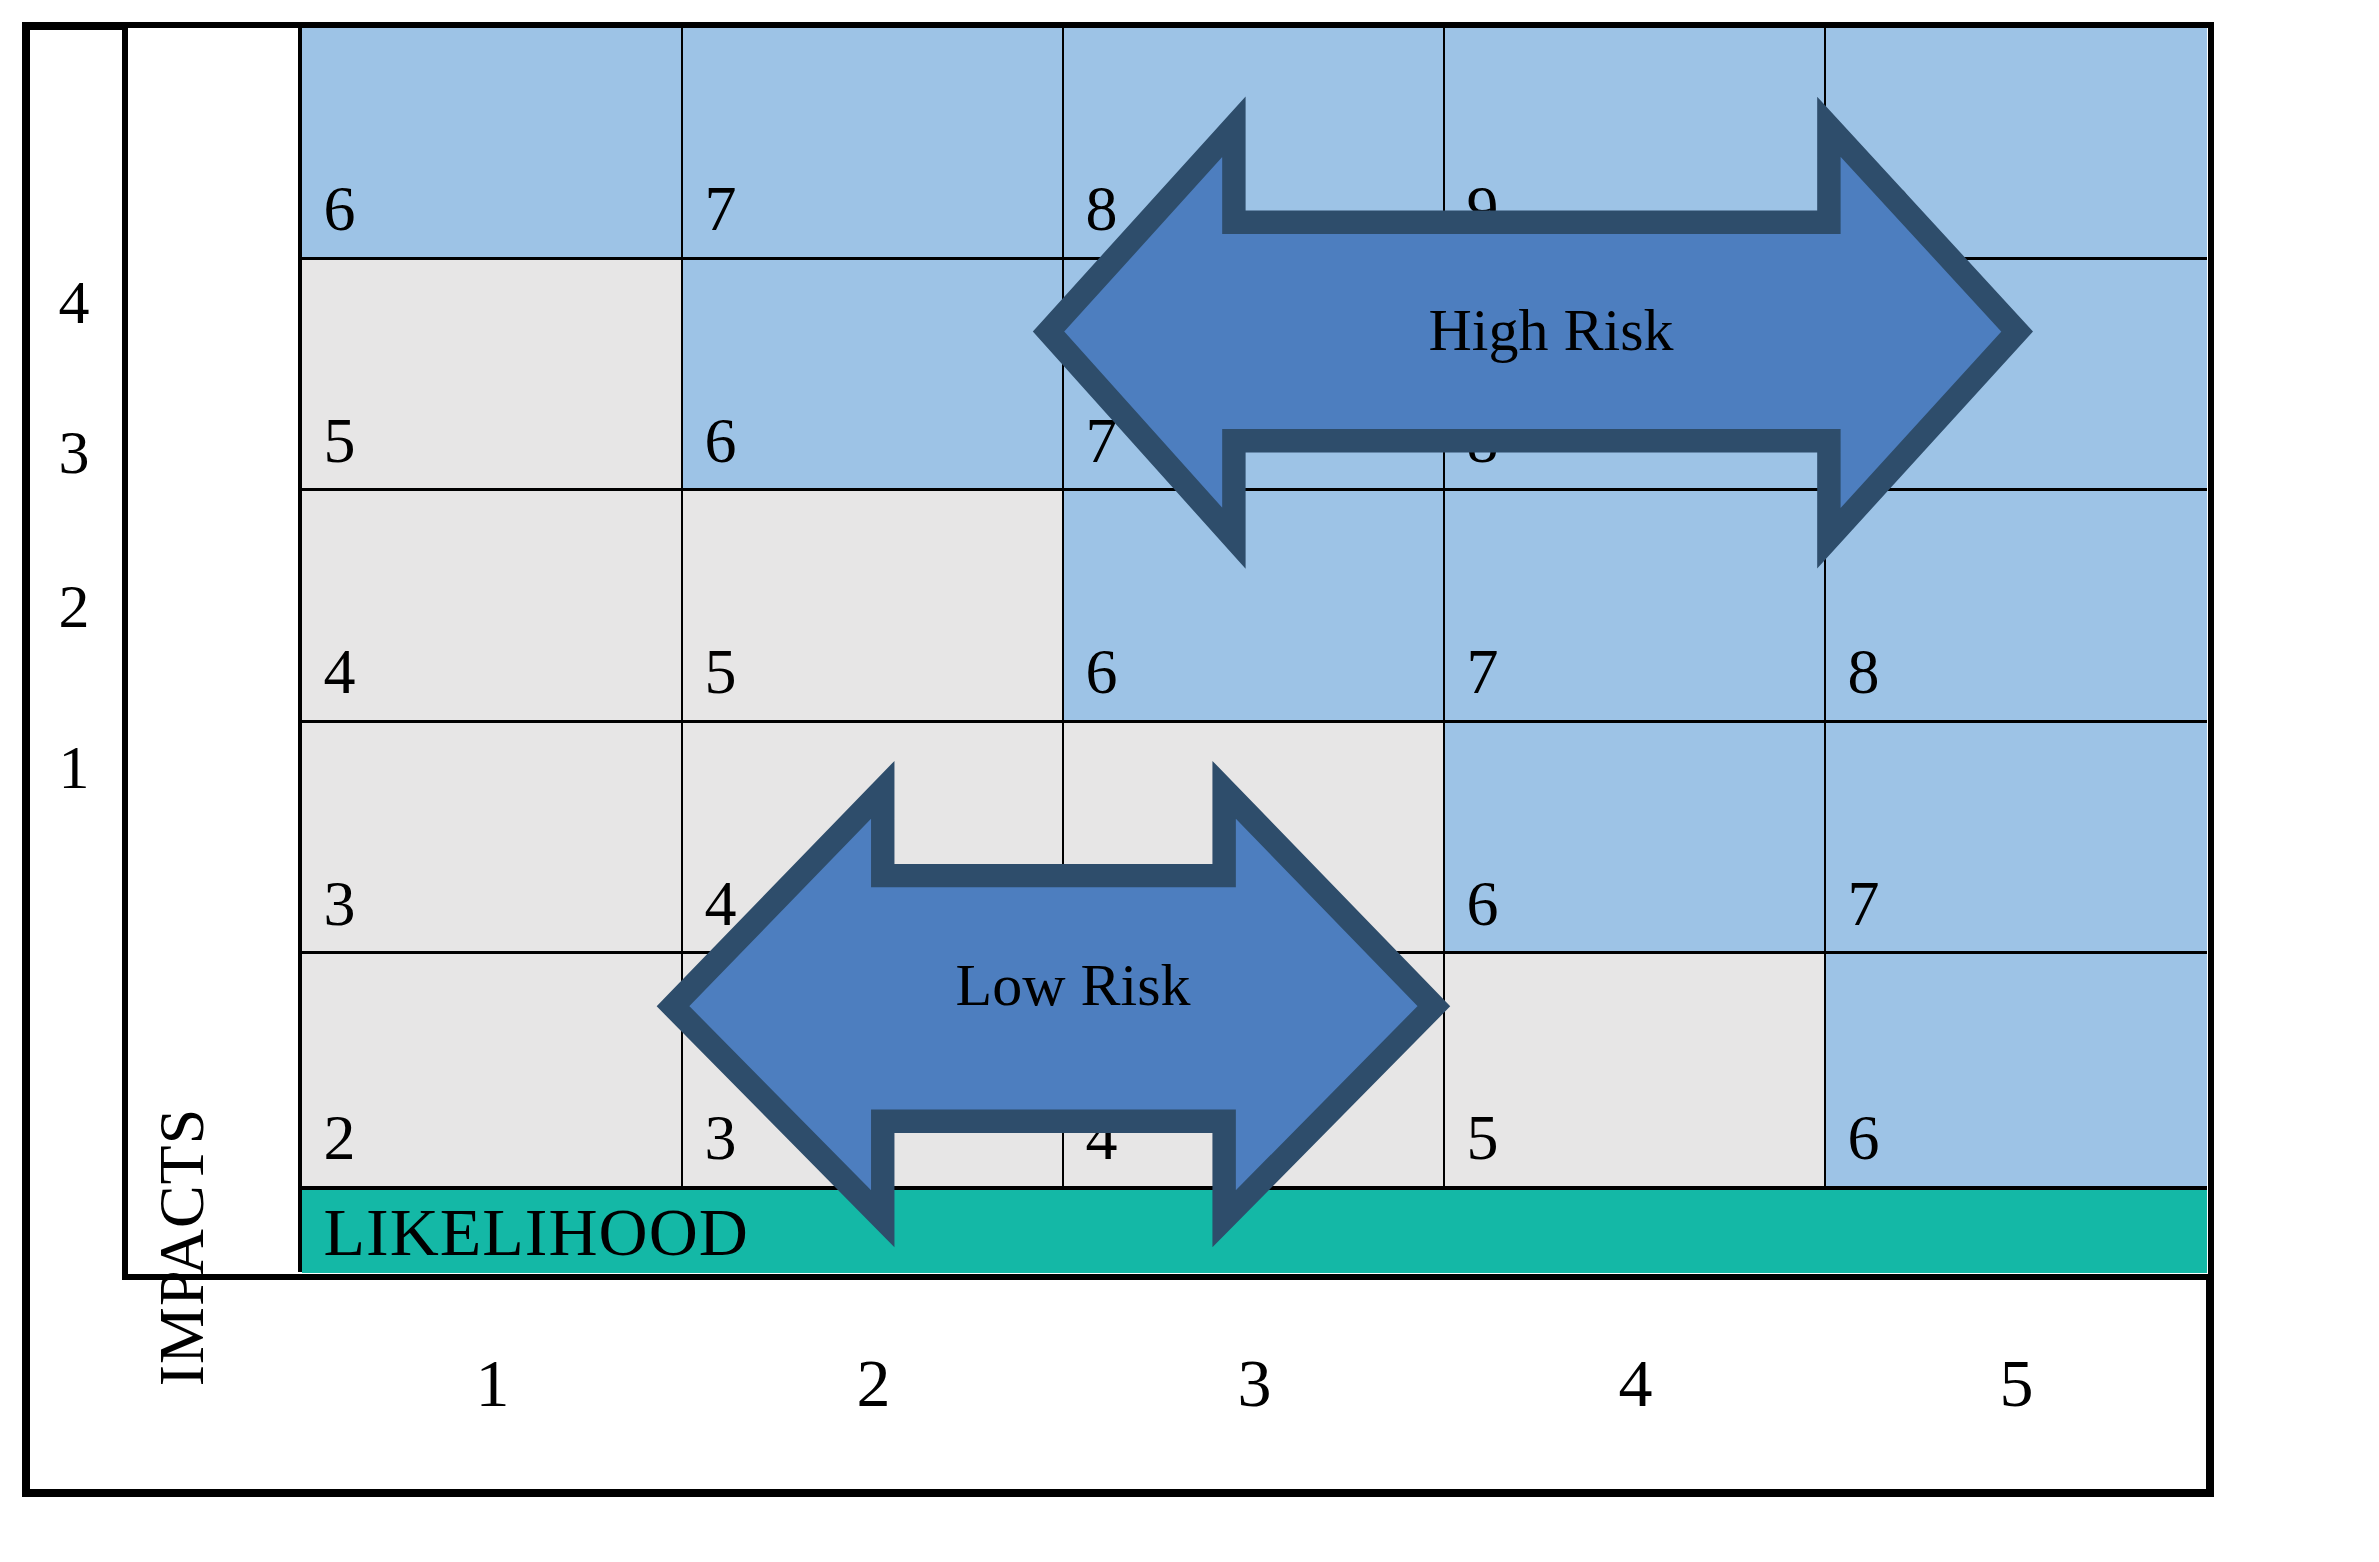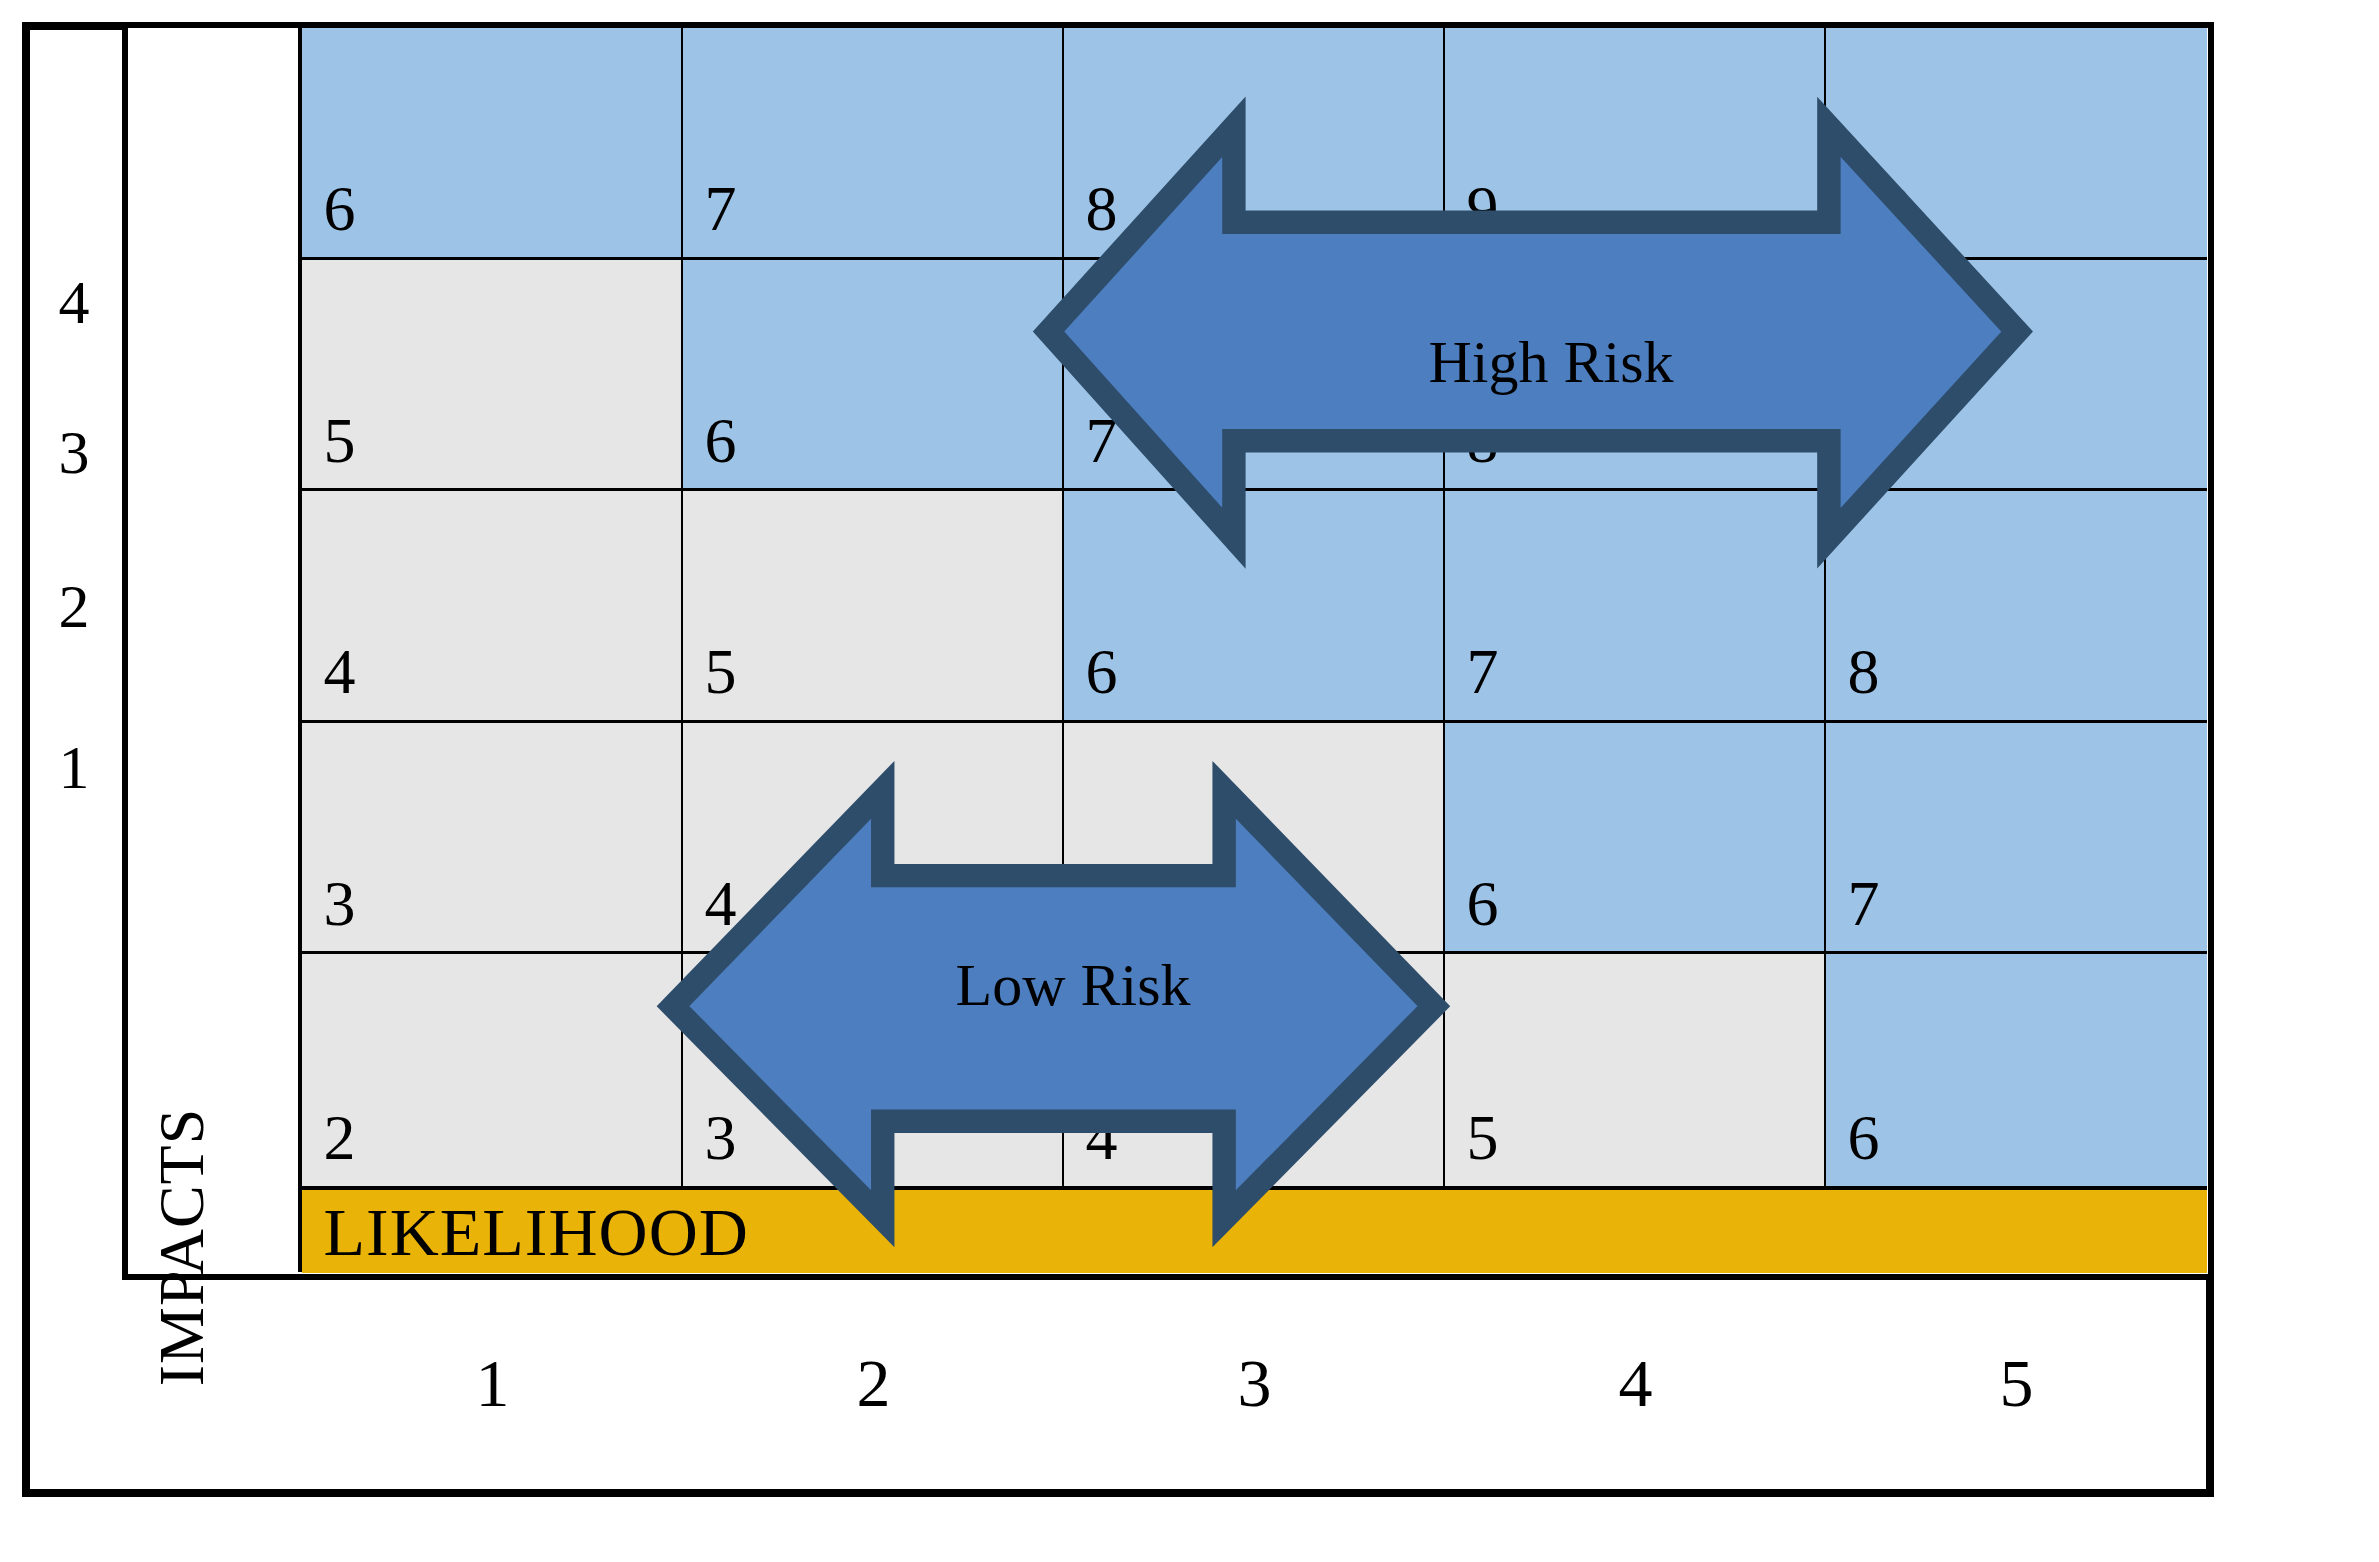--- a/index.html
+++ b/index.html
@@ -105,21 +105,21 @@
     color:#000000;
   }
 
   
   .likelihood-band{
     position:absolute;
     left:302px;
     top:1186px;
     width:1905px;
     height:87px;
-    background:#eab308;
+    background:#14b8a6;
     border-top:4.9px solid #000000;
     box-sizing:border-box;
     display:flex;
     align-items:center;
   }
   .likelihood-text{
     font-size:68px;
     line-height:1;
     letter-spacing:1px;
     margin-left:21.5px;
@@ -152,21 +152,21 @@
     pointer-events:none;
   }
   .arrow-label{
     position:absolute;
     font-size:60px;
     line-height:1;
     color:#000000;
     white-space:nowrap;
     text-align:center;
   }
-  #high-risk-label{ left:1346px; top:300px; width:410px;margin-top:32px; }
+  #high-risk-label{ left:1346px; top:300px; width:410px; }
   #low-risk-label{  left:878px;  top:955px; width:390px; }
 </style>
 </head>
 <body>
 
 <div id="stage">
 
   <div class="outer-frame"></div>
 
   <div class="inner-frame"></div>

